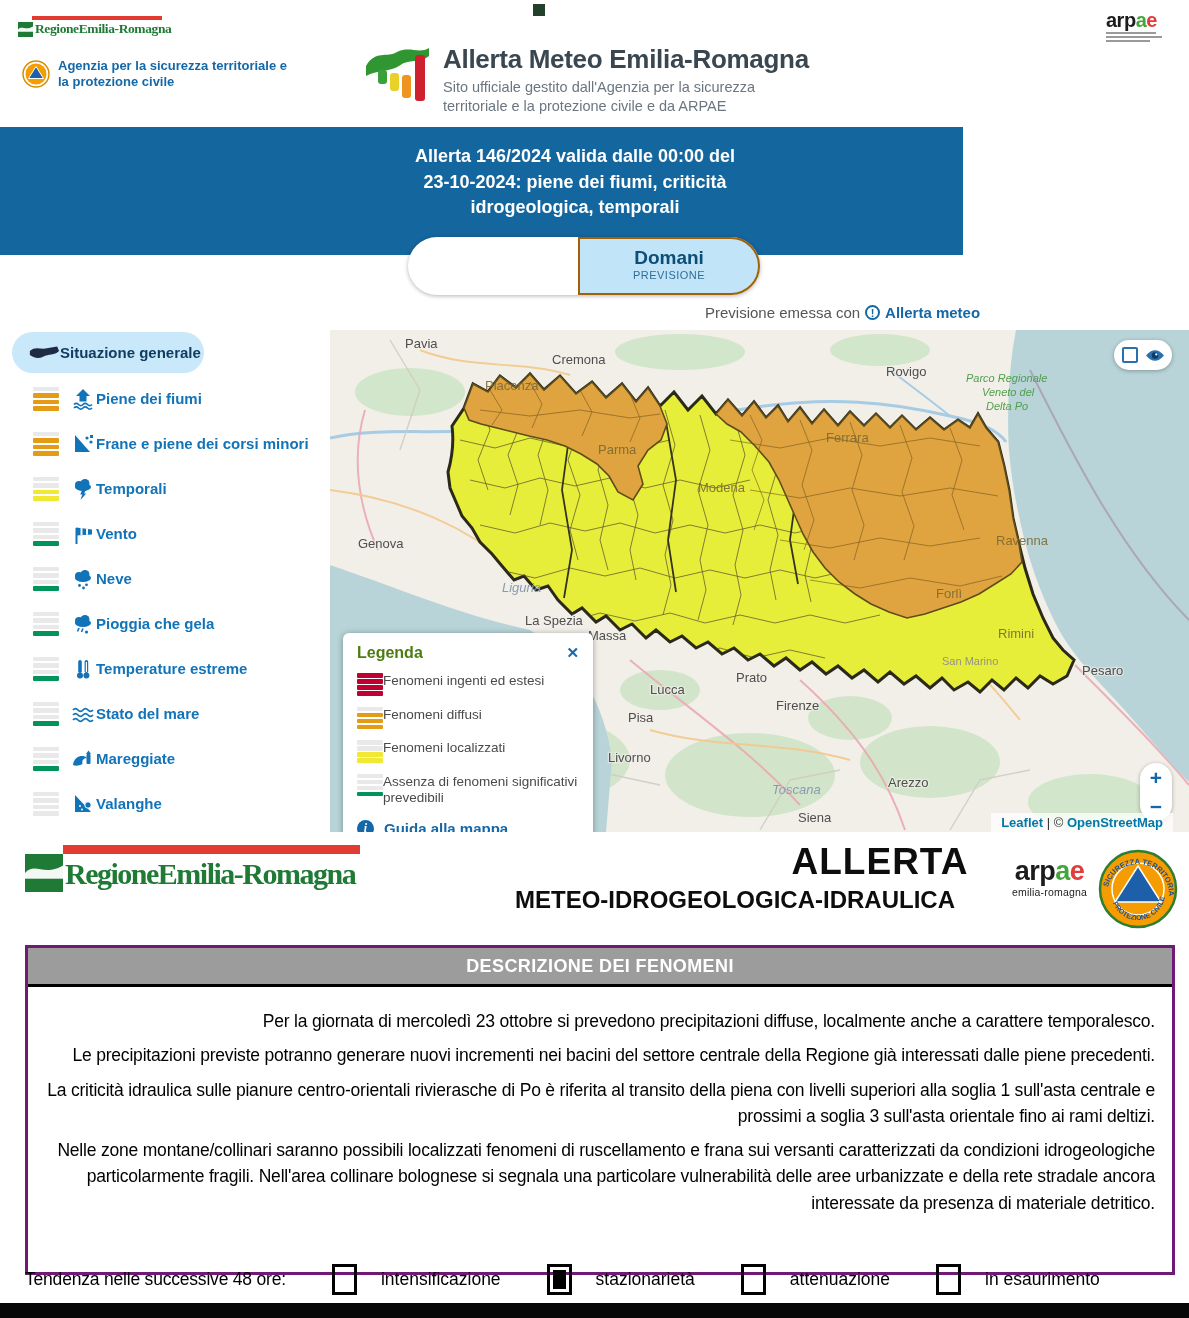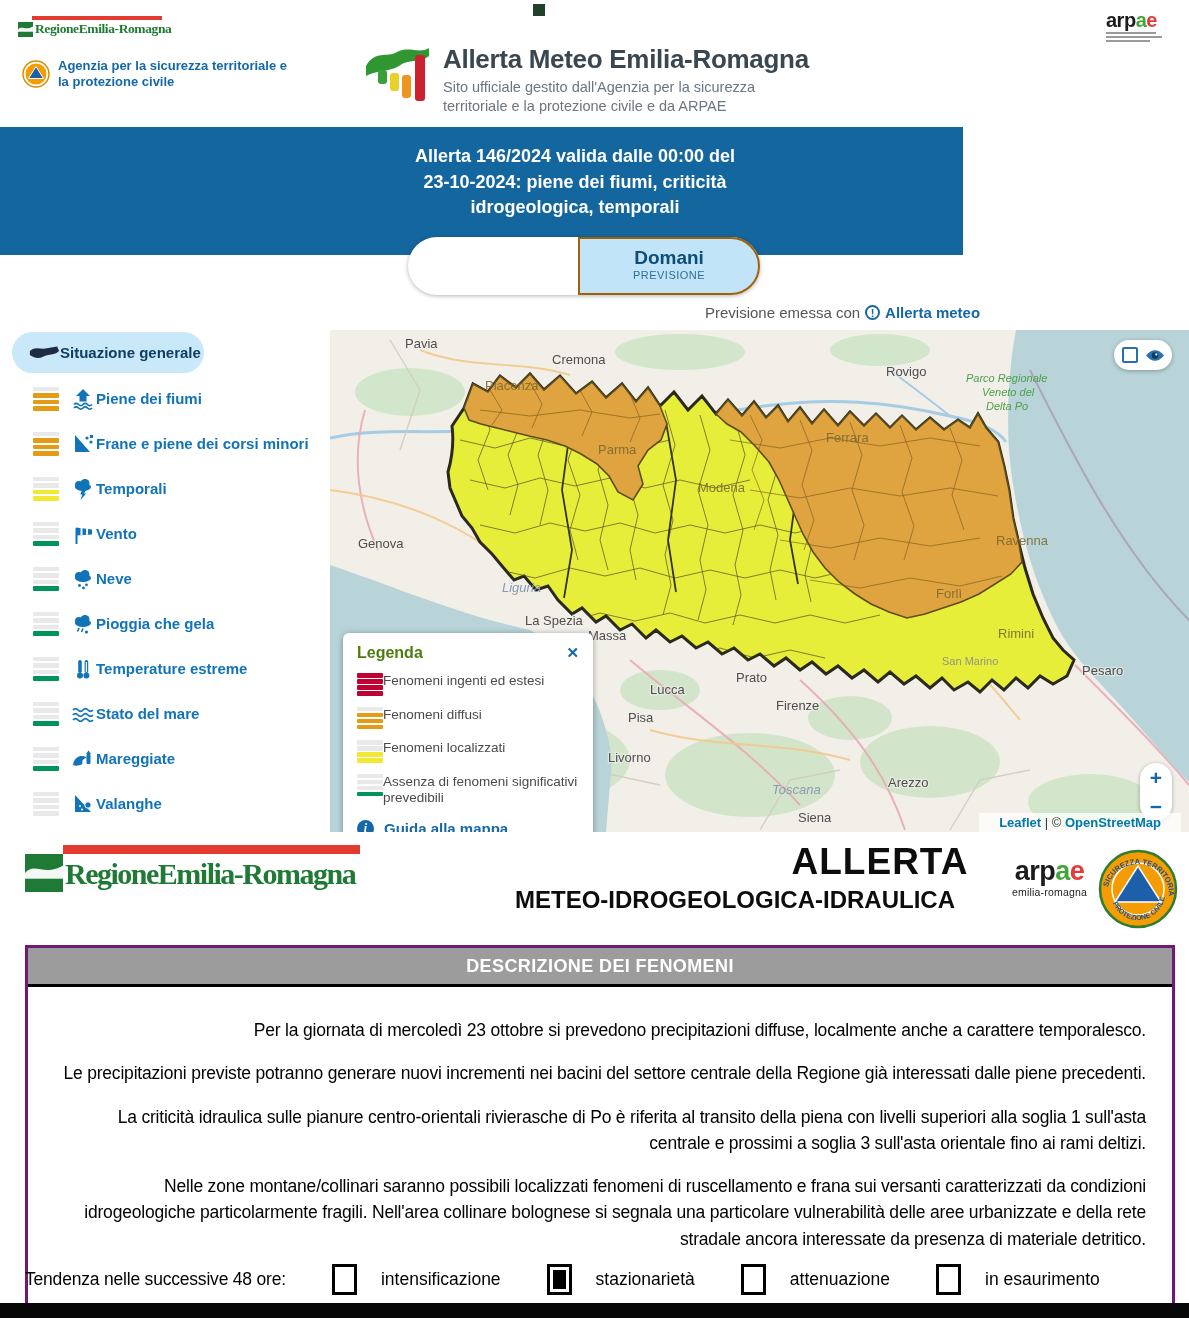--- a/index.html
+++ b/index.html
@@ -72,42 +72,42 @@
   .info-ic{width:17px;height:17px;border-radius:50%;background:#1568a8;color:#fff;
            font-family:"Liberation Serif",serif;font-style:italic;font-weight:bold;font-size:12px;
            display:flex;align-items:center;justify-content:center;flex:none;}
   .legend-guide .glbl{font-size:15px;font-weight:bold;color:#1568a8;}
   .layers-ctl{position:absolute;right:17px;top:10px;width:58px;height:30px;background:#fff;border-radius:15px;
               box-shadow:0 1px 4px rgba(0,0,0,.3);display:flex;align-items:center;justify-content:center;gap:7px;cursor:pointer;}
   .sq-ic{width:12px;height:12px;border:2px solid #2a6fae;border-radius:2px;}
   .zoom-ctl{position:absolute;right:17px;top:433px;width:32px;height:58px;background:#fff;border-radius:16px;
             box-shadow:0 1px 4px rgba(0,0,0,.3);display:flex;flex-direction:column;align-items:center;}
   .zoom-btn{height:29px;line-height:29px;font-size:21px;font-weight:bold;color:#1568a8;cursor:pointer;width:100%;text-align:center;}
-  .attrib{position:absolute;right:8px;bottom:0;background:rgba(255,255,255,.75);padding:2px 20px;font-size:13px;color:#333;}
+  .attrib{position:absolute;right:16px;bottom:0;background:rgba(255,255,255,.75);padding:2px 10px;font-size:13px;color:#333;}
   .attrib a{color:#0078a8;text-decoration:none;font-weight:600;}
 
   
   .rer-big{left:25px;top:845px;width:340px;}
   .rer-big .redbar{height:9px;background:#e23b32;margin-left:38px;width:297px;}
   .rer-big .row{display:flex;align-items:flex-start;margin-top:0;}
   .rer-big-text{font-family:"Liberation Serif",serif;font-weight:bold;color:#1e7a34;
                 font-size:30px;letter-spacing:-1.5px;margin-left:2px;margin-top:3px;}
   .allerta-title{left:745px;top:841px;width:270px;text-align:center;font-size:37px;font-weight:bold;
                  color:#0d0d0d;letter-spacing:1px;}
   .allerta-sub{left:460px;top:886px;width:550px;text-align:center;font-size:24px;font-weight:bold;color:#0d0d0d;}
   .arpae-big{left:1012px;top:858px;text-align:center;line-height:1;}
   .arpae-big .arpae-word{font-size:27px;}
   .arpae-big .sub{font-size:10.5px;font-weight:normal;color:#222;letter-spacing:.2px;margin-top:2px;}
   .pc-badge{left:1098px;top:849px;}
 
   .desc-box{left:25px;top:945px;width:1150px;border:3px solid #701a75;box-sizing:border-box;background:#fff;text-align:right;}
   .desc-head{height:36px;background:#9c9c9c;border-bottom:3px solid #000;display:flex;align-items:center;
              justify-content:center;color:#fff;font-weight:bold;font-size:18px;letter-spacing:.4px;}
   .desc-body{padding:13px 9px 48px;font-size:17.5px;line-height:1.5;color:#000;letter-spacing:-0.2px;}
-  .desc-body p{margin:17px;}
+  .desc-body p{margin:8px;}
 
   .tendency{left:25px;top:1264px;width:1140px;display:flex;align-items:center;font-size:17.5px;color:#000;}
   .t-label{letter-spacing:-0.2px;}
   .t-opt{display:flex;align-items:center;margin-left:46px;}
   .cbx{width:25px;height:31px;border:3px solid #000;box-sizing:border-box;margin-right:24px;position:relative;flex:none;}
   .cbx[data-checked="true"]::after{content:"";position:absolute;left:3px;top:3px;right:3px;bottom:3px;background:#000;}
   .bottom-bar{left:0;top:1303px;width:1189px;height:15px;background:#070707;}
 </style>
 </head>
 <body>

